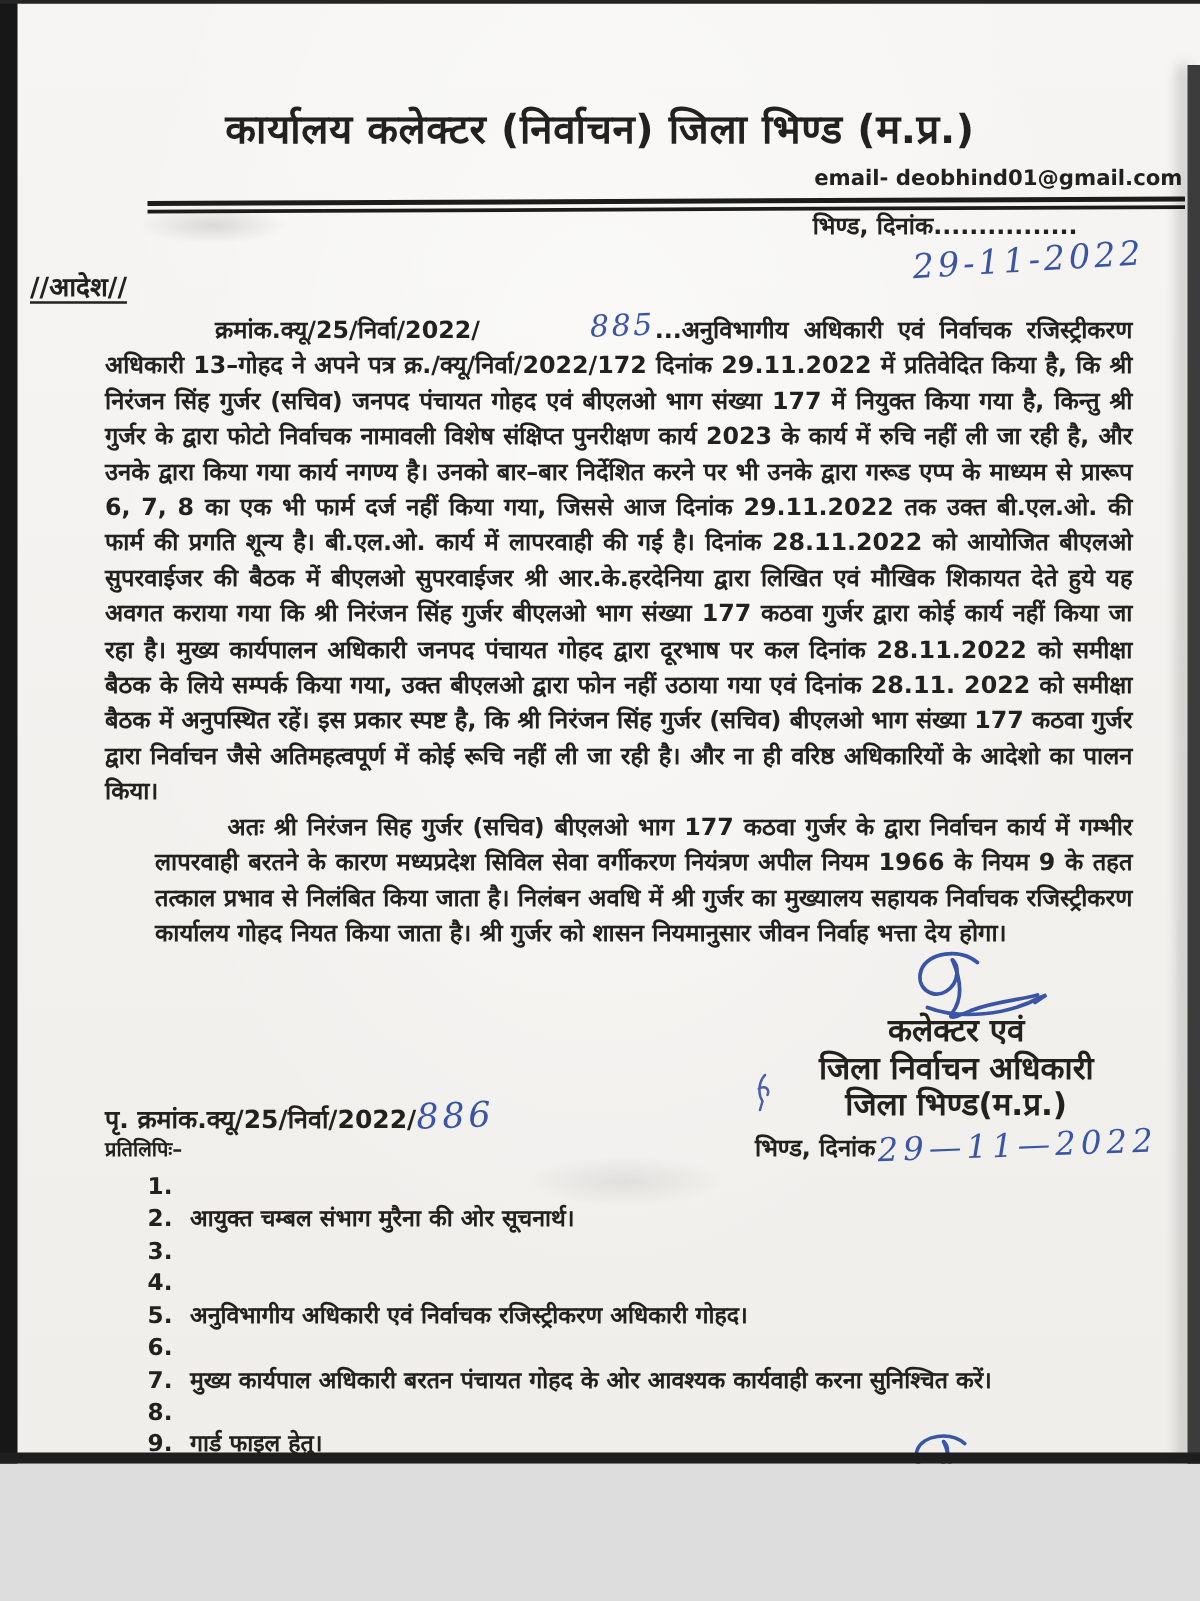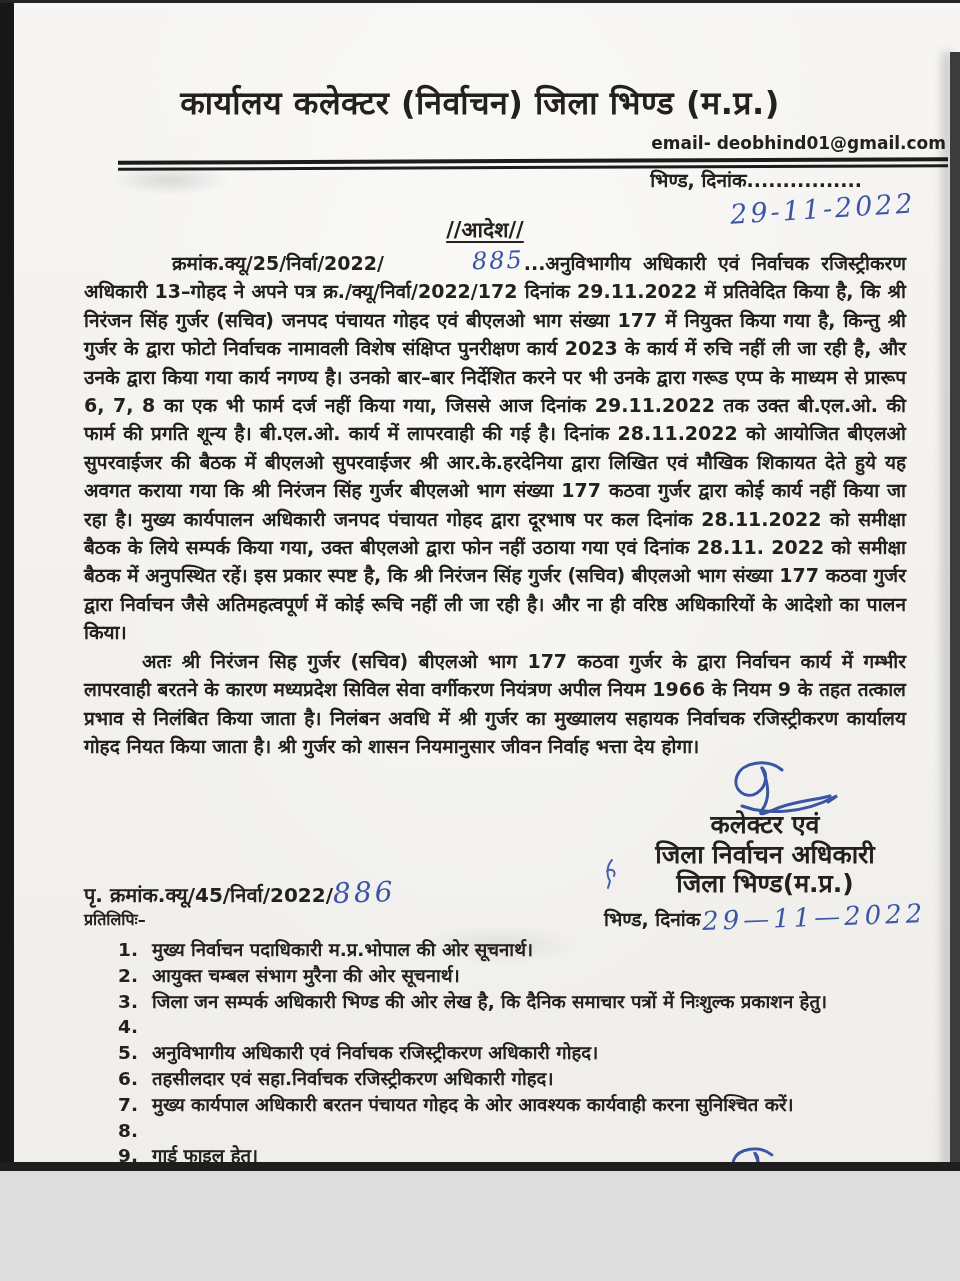--- a/index.html
+++ b/index.html
@@ -30,28 +30,28 @@
   .smudge.a{left:110px;top:165px;width:120px;height:30px;background:radial-gradient(ellipse,rgba(90,90,90,.18),rgba(0,0,0,0) 70%);}
   .smudge.b{left:420px;top:925px;width:160px;height:40px;background:radial-gradient(ellipse,rgba(120,120,120,.14),rgba(0,0,0,0) 70%);}
 
   
   .office-title{position:absolute;top:80px;left:40px;right:40px;text-align:center;font-size:32px;font-weight:700;letter-spacing:.5px;white-space:nowrap;}
   .email-line{position:absolute;top:133px;left:0;right:14px;text-align:right;font-size:17px;font-weight:700;}
   .double-rule{position:absolute;top:159px;left:118px;right:12px;height:10px;border-top:4px solid #1c1c1c;border-bottom:3px solid #1c1c1c;transform:rotate(-.25deg);}
   .place-date-top{position:absolute;top:167px;right:98px;font-size:19px;font-weight:700;white-space:nowrap;}
   .hw{color:var(--blue);font-family:"DejaVu Serif","Liberation Serif",serif;font-style:italic;font-weight:400;}
   .hw-date-top{position:absolute;top:193px;right:44px;font-size:27px;letter-spacing:3px;transform:rotate(-3.5deg);white-space:nowrap;}
-  .order-heading{position:absolute;top:215px;left:0;right:14px;text-align:center;font-size:21px;font-weight:700;padding-left:24px;}
+  .order-heading{position:absolute;top:215px;left:0;right:14px;text-align:left;font-size:21px;font-weight:700;padding-left:24px;}
   .order-heading span{text-decoration:underline;text-underline-offset:4px;text-decoration-thickness:2px;}
 
   
   .doc-body{position:absolute;top:248px;left:84px;width:822px;font-size:19px;font-weight:700;line-height:28.4px;text-align:justify;}
   .para{margin:0;}
   .para1{text-indent:88px;}
-  .para2{text-indent:58px;}
+  .para2{text-indent:58px;margin-left:40px;}
   .hw-num{font-size:24px;letter-spacing:2px;display:inline-block;transform:rotate(-2deg);}
 
   
   .sig-block{position:absolute;left:598px;width:334px;text-align:center;font-weight:700;}
   .sig-block-1{top:760px;}
   .sig-block-2{top:1146px;}
   .sig-flourish{display:block;margin:0 auto -8px 118px;}
   .sig-line{font-size:25px;line-height:29.5px;position:relative;}
   .clip-mark{position:absolute;left:6px;top:-12px;}
   .sig-date-line{margin-top:3px;font-size:19px;text-align:left;padding-left:6px;white-space:nowrap;}
@@ -100,47 +100,44 @@
         <path d="M8 3 C 3 8 2 18 6 24 M6 24 L 4 31 M3 14 C 8 11 12 14 10 19" fill="none" stroke="#4a5fae" stroke-width="2" stroke-linecap="round"></path>
       </svg>
       <span>जिला भिण्ड(म.प्र.)</span>
     </div>
     <div class="sig-date-line">
       <span>भिण्ड, दिनांक</span><span class="hw hw-date-sig">29—11—2022</span>
     </div>
   </div>
 
   <div class="ref-line">
-    <span>पृ. क्रमांक.क्यू/45/निर्वा/2022/</span><span class="hw hw-num2">886</span>
+    <span>पृ. क्रमांक.क्यू/25/निर्वा/2022/</span><span class="hw hw-num2">886</span>
   </div>
   <div class="copy-label">प्रतिलिपिः–</div>
 
   <div class="copy-list">
     <div class="copy-item">
         <span class="num">1.</span>
-        <span class="txt">मुख्य निर्वाचन पदाधिकारी म.प्र.भोपाल की ओर सूचनार्थ।</span>
       </div>
     <div class="copy-item">
         <span class="num">2.</span>
         <span class="txt">आयुक्त चम्बल संभाग मुरैना की ओर सूचनार्थ।</span>
       </div>
     <div class="copy-item">
         <span class="num">3.</span>
-        <span class="txt">जिला जन सम्पर्क अधिकारी भिण्ड की ओर लेख है, कि दैनिक समाचार पत्रों में निःशुल्क प्रकाशन हेतु।</span>
       </div>
     <div class="copy-item">
         <span class="num">4.</span>
       </div>
     <div class="copy-item">
         <span class="num">5.</span>
         <span class="txt">अनुविभागीय अधिकारी एवं निर्वाचक रजिस्ट्रीकरण अधिकारी गोहद।</span>
       </div>
     <div class="copy-item">
         <span class="num">6.</span>
-        <span class="txt">तहसीलदार एवं सहा.निर्वाचक रजिस्ट्रीकरण अधिकारी गोहद।</span>
       </div>
     <div class="copy-item">
         <span class="num">7.</span>
         <span class="txt">मुख्य कार्यपाल अधिकारी बरतन पंचायत गोहद के ओर आवश्यक कार्यवाही करना सुनिश्चित करें।</span>
       </div>
     <div class="copy-item">
         <span class="num">8.</span>
       </div>
     <div class="copy-item">
         <span class="num">9.</span>

